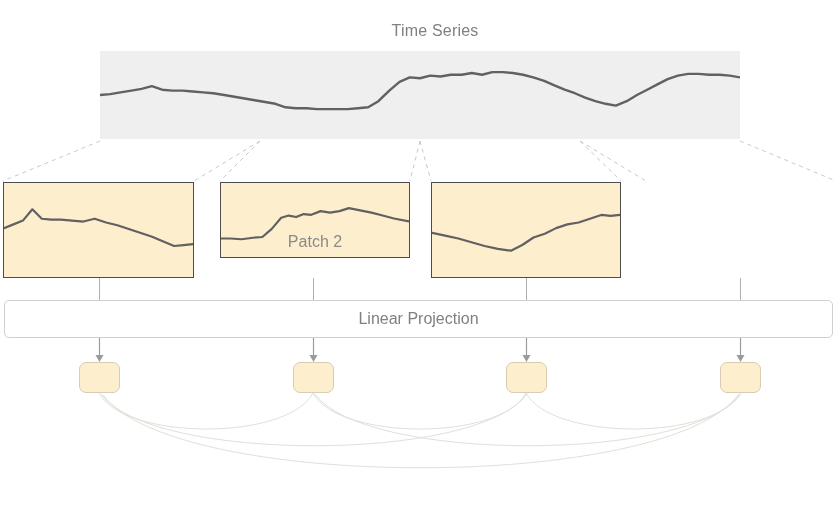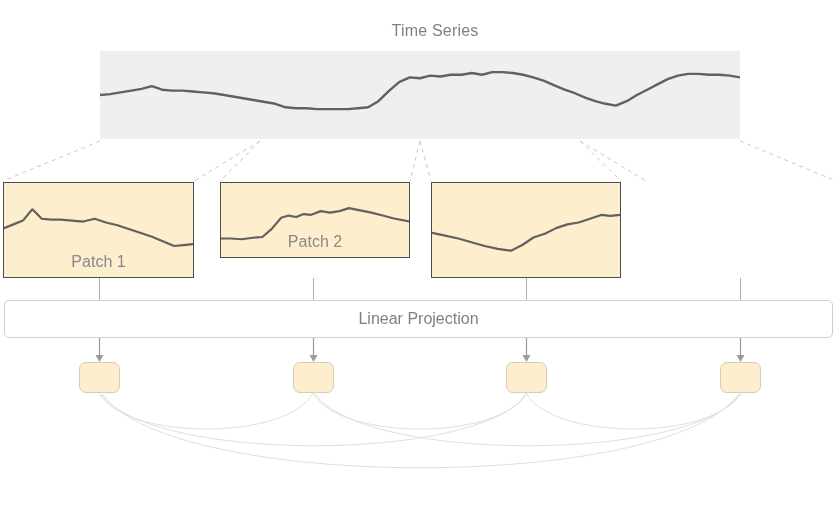--- a/index.html
+++ b/index.html
@@ -170,21 +170,20 @@
   <div id="ts-panel">
     <svg width="640" height="88" viewBox="0 0 640 88" preserveAspectRatio="none" xmlns="http://www.w3.org/2000/svg">
       <polyline id="ts-line" fill="none" stroke="#616161" stroke-width="2.4" stroke-linejoin="round" stroke-linecap="round" points="0.00,44.00 10.24,43.12 20.48,41.36 31.36,39.60 41.60,37.84 51.84,35.20 62.08,38.72 72.32,39.60 82.56,39.60 92.80,40.48 103.04,41.36 113.28,42.24 124.16,44.00 134.40,45.76 144.64,47.52 154.88,49.28 165.12,51.04 175.36,52.80 185.60,56.32 195.84,57.20 206.72,57.20 216.96,58.08 227.20,58.08 237.44,58.08 247.68,58.08 257.92,57.20 268.16,56.32 278.40,50.16 289.28,39.60 299.52,30.80 309.76,26.40 320.00,27.28 330.24,24.64 340.48,25.52 350.72,23.76 361.60,23.76 371.84,22.00 382.08,23.76 392.32,21.12 402.56,21.12 412.80,22.00 423.04,23.76 433.28,26.40 444.16,29.92 454.40,34.32 464.64,38.72 474.88,42.24 485.12,46.64 495.36,50.16 505.60,52.80 515.84,54.56 526.72,50.16 536.96,44.00 547.20,38.72 557.44,33.44 567.68,28.16 577.92,24.64 588.16,22.88 598.40,22.88 609.28,23.76 619.52,23.76 629.76,24.64 640.00,26.40"></polyline>
     </svg>
   </div>
 
   <div class="patch-box" id="patch-1">
     <svg class="patch-spark" viewBox="0 0 100 100" preserveAspectRatio="none" xmlns="http://www.w3.org/2000/svg">
       <polyline fill="none" stroke="#616161" stroke-width="2.2" vector-effect="non-scaling-stroke" stroke-linejoin="round" stroke-linecap="round" points="0.00,48.00 5.00,44.00 10.00,40.00 15.00,28.00 20.00,38.00 25.00,39.00 30.00,39.00 36.00,40.00 42.00,41.00 48.00,38.00 54.00,42.00 60.00,45.00 66.00,49.00 72.00,53.00 78.00,57.00 84.00,62.00 90.00,67.00 95.00,66.00 100.00,65.00"></polyline>
     </svg>
-    <div class="patch-label">Patch 1</div>
   </div>
 
   <div class="patch-box" id="patch-2">
     <svg class="patch-spark" viewBox="0 0 100 100" preserveAspectRatio="none" xmlns="http://www.w3.org/2000/svg">
       <polyline fill="none" stroke="#616161" stroke-width="2.2" vector-effect="non-scaling-stroke" stroke-linejoin="round" stroke-linecap="round" points="0.00,75.00 5.00,75.00 11.00,76.00 17.00,74.00 22.00,73.00 27.00,62.00 32.00,47.00 36.00,44.00 40.00,46.00 44.00,42.00 48.00,43.00 53.00,38.00 58.00,40.00 63.00,38.00 68.00,34.00 74.00,37.00 80.00,40.00 86.00,44.00 92.00,48.00 100.00,52.00"></polyline>
     </svg>
     <div class="patch-label">Patch 2</div>
   </div>
 
   <div class="patch-box" id="patch-3">

